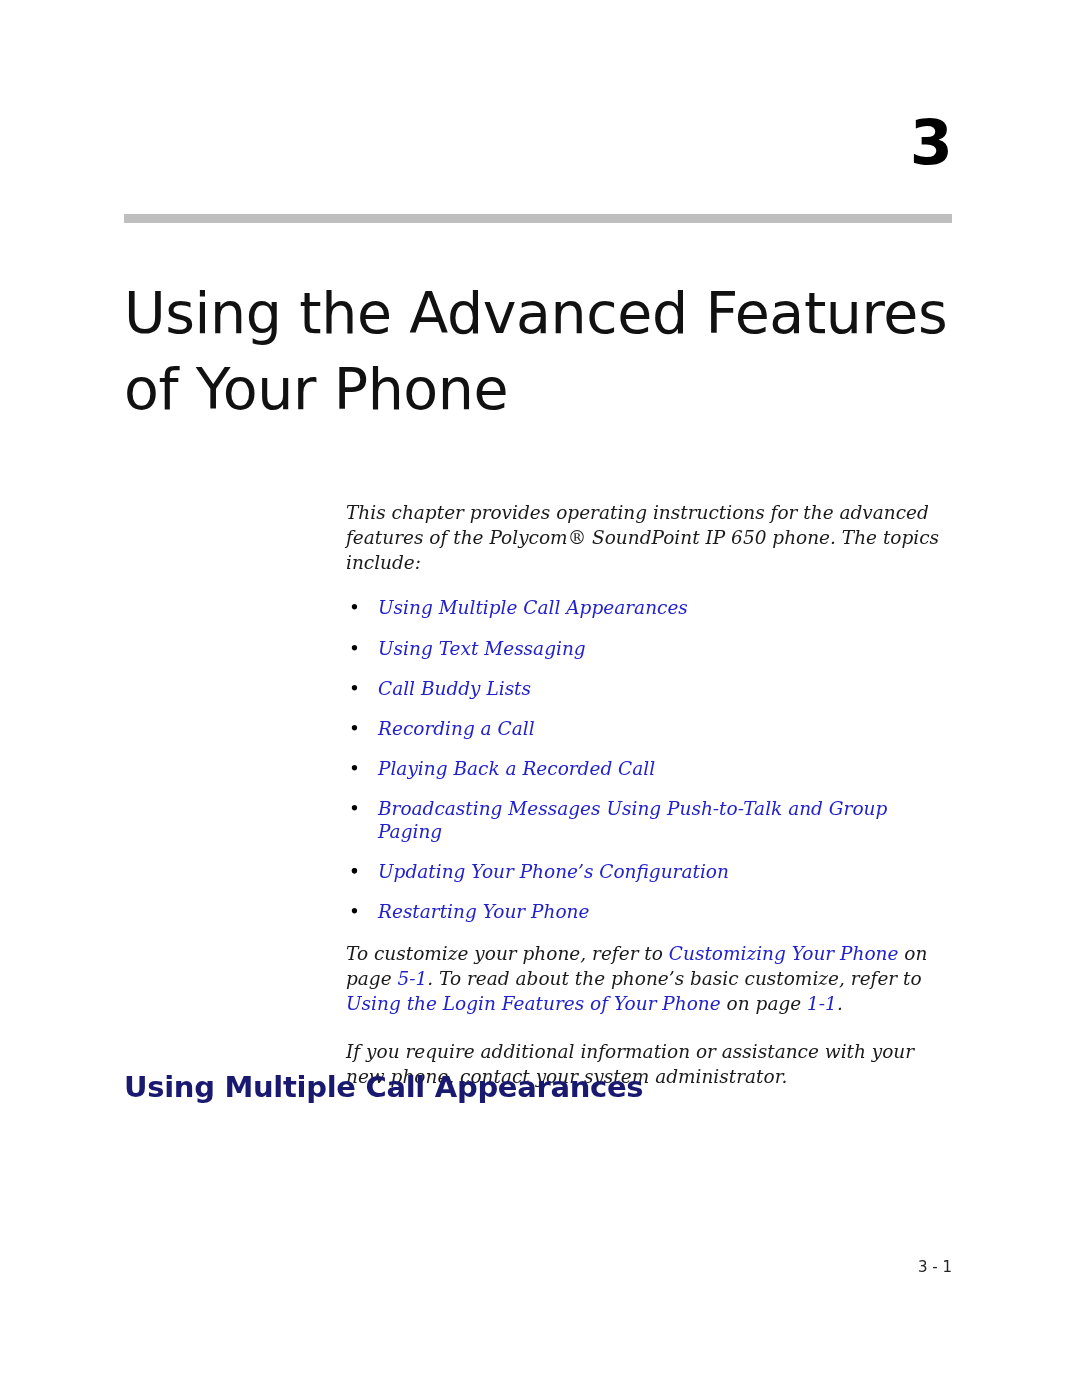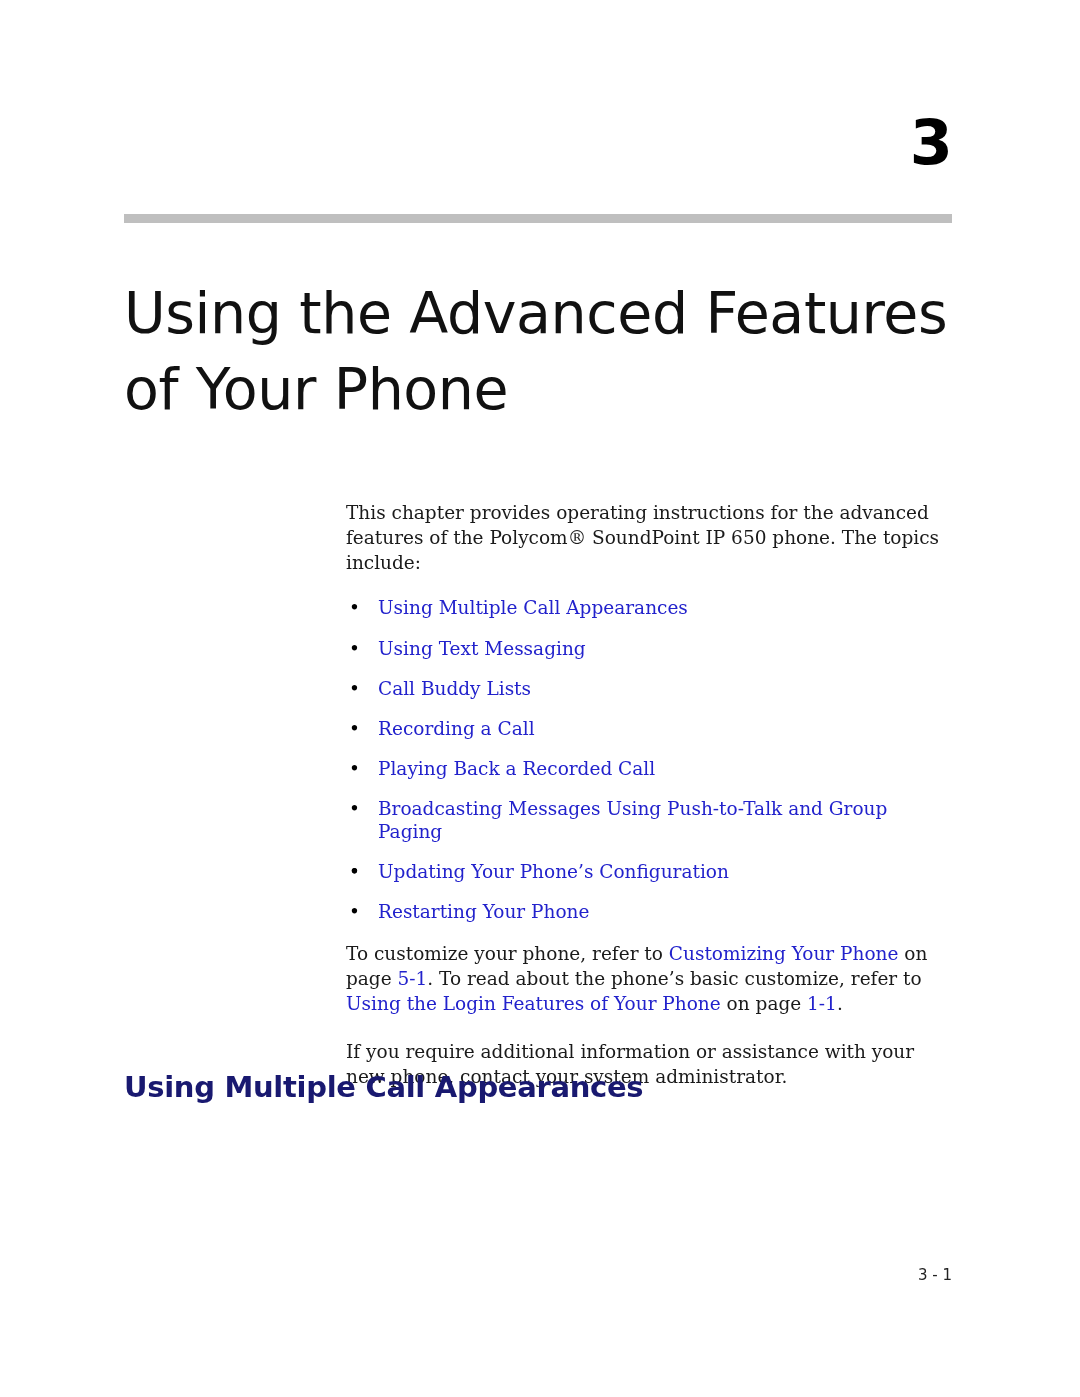--- a/index.html
+++ b/index.html
@@ -54,20 +54,21 @@
     color: #111111;
     letter-spacing: -0.4px;
   }
 
   
   .body-col {
     position: absolute;
     left: 346px;
     top: 500px;
     width: 604px;
+    font-style: italic;
   }
 
   p.body {
     margin: 0 0 22px 0;
     font-size: 18.5px;
     line-height: 1.36;
     color: #1a1a1a;
     text-align: left;
   }
 
@@ -120,21 +121,20 @@
   
   .footer {
     position: absolute;
     left: 0;
     top: 1258px;
     width: 952px;
     text-align: right;
     font-family: "DejaVu Sans", sans-serif;
     font-size: 15px;
     color: #222222;
-    margin-top: 8px;
   }
 </style>
 </head>
 <body>
 
 <div class="page">
 
   <div class="chapter-number">3</div>
 
   <div class="rule"></div>

